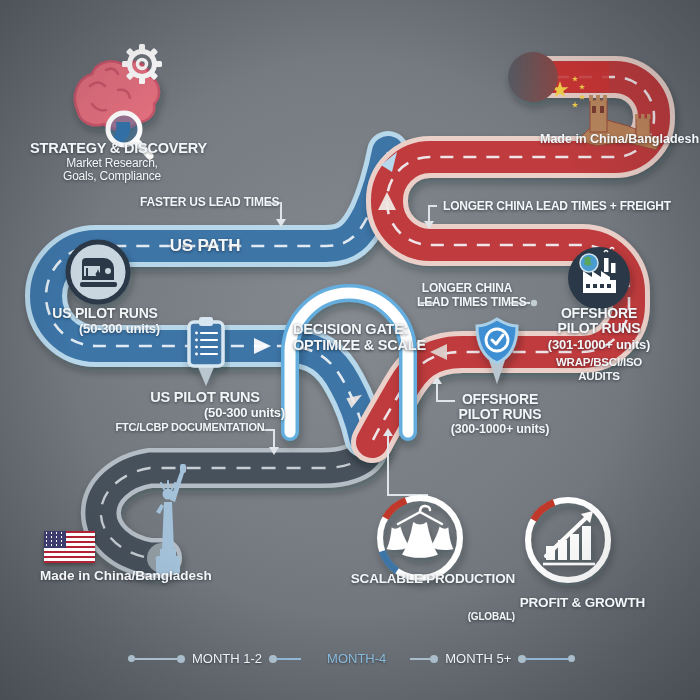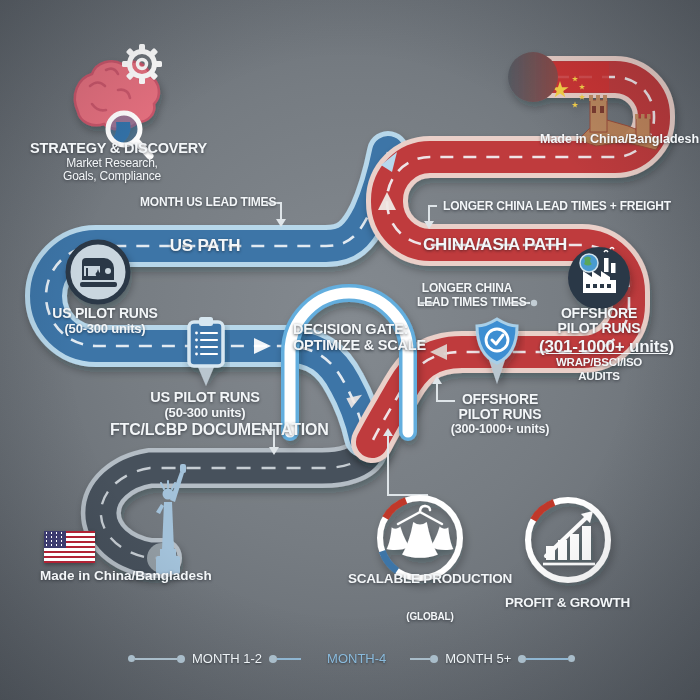--- a/index.html
+++ b/index.html
@@ -6,22 +6,22 @@
   #stage{
     position:relative;width:700px;height:700px;overflow:hidden;
     background:radial-gradient(circle at 50% 45%, #848a90 0%, #767c82 45%, #5e646b 100%);
     font-family:"Liberation Sans", sans-serif;
   }
   #roadsvg{position:absolute;left:0;top:0;}
   .vignette{position:absolute;inset:0;pointer-events:none;
     background:radial-gradient(circle at 50% 48%, rgba(0,0,0,0) 55%, rgba(10,14,20,.25) 100%);}
   .lbl{position:absolute;color:#f3f6f8;font-weight:700;text-align:center;
        text-shadow:0 1px 3px rgba(12,17,24,.55);line-height:1.06;white-space:nowrap;letter-spacing:-.2px;}
-  .s17{font-size:17px;} .s14{font-size:14px;} .s13{font-size:13px;}
-  .s12{font-size:12px;} .s11{font-size:16px;}
+  .s17{font-size:17px;} .s14{font-size:14px;} .s13{font-size:13px;text-align:right;}
+  .s12{font-size:12px;} .s11{font-size:11px;}
   .blue{color:#8abbdd;}
   .made{font-weight:700;font-size:12.5px;letter-spacing:0;}
   
   .timeline{position:absolute;left:128px;top:651px;display:flex;align-items:center;color:#eef3f6;
             font-size:13px;font-weight:400;text-shadow:0 1px 2px rgba(12,17,24,.5);}
   .tl-dot{width:7px;height:7px;border-radius:50%;background:#a9bdca;flex:0 0 auto;}
   .tl-line{height:2px;background:#a9bdca;flex:0 0 auto;}
   .tl-gap{width:7px;flex:0 0 auto;}
   
   .usflag{position:absolute;left:44px;top:531px;width:51px;height:32px;
@@ -266,42 +266,41 @@
     <polygon points="593,511 590,523 581,514" fill="#ffffff"></polygon>
   </g>
 </svg>
 
 <div class="vignette"></div>
 
 <div class="lbl s14" style="left:30px;top:141px;width:160px;font-size:14.5px;">STRATEGY &amp; DISCOVERY</div>
 <div class="lbl s12" style="left:32px;top:157px;width:160px;font-weight:400;">Market Research,</div>
 <div class="lbl s12" style="left:32px;top:170px;width:160px;font-weight:400;">Goals, Compliance</div>
 
-<div class="lbl s12" style="left:140px;top:196px;">MONTH US LEAD TIMES</div>
+<div class="lbl s12" style="left:140px;top:196px;">FASTER US LEAD TIMES</div>
 <div class="lbl s12" style="left:443px;top:200px;">LONGER CHINA LEAD TIMES + FREIGHT</div>
 
 <div class="lbl s17" style="left:150px;top:237px;width:110px;">US PATH</div>
-<div class="lbl s17" style="left:415px;top:236px;width:160px;">CHINA/ASIA PATH</div>
 
 <div class="lbl s14" style="left:50px;top:306px;width:110px;">US PILOT RUNS</div>
 <div class="lbl s13" style="left:50px;top:322px;width:110px;">(50-300 units)</div>
 
 <div class="lbl s14" style="left:125px;top:390px;width:160px;font-size:14.5px;">US PILOT RUNS</div>
 <div class="lbl s13" style="left:125px;top:406px;width:160px;">(50-300 units)</div>
 <div class="lbl s11" style="left:110px;top:422px;width:160px;">FTC/LCBP DOCUMENTATION</div>
 
 <div class="lbl s14" style="left:293px;top:322px;width:114px;font-size:14.5px;text-shadow:0 1px 3px rgba(12,17,24,.7);">DECISION GATE:</div>
 <div class="lbl s14" style="left:293px;top:338px;width:114px;font-size:14.5px;text-shadow:0 1px 3px rgba(12,17,24,.7);">OPTIMIZE &amp; SCALE</div>
 
 <div class="lbl s12" style="left:417px;top:282px;width:100px;">LONGER CHINA</div>
 <div class="lbl s12" style="left:417px;top:296px;width:100px;">LEAD TIMES TIMES</div>
 
 <div class="lbl s14" style="left:539px;top:306px;width:120px;">OFFSHORE</div>
 <div class="lbl s14" style="left:539px;top:321px;width:120px;">PILOT RUNS</div>
-<div class="lbl s12" style="left:539px;top:338px;width:120px;font-size:17px;text-decoration:underline;">(301-1000+ units)</div>
+<div class="lbl s12" style="left:539px;top:338px;width:120px;font-size:13px;">(301-1000+ units)</div>
 <div class="lbl s11" style="left:539px;top:356px;width:120px;font-size:11.5px;">WRAP/BSCI/ISO</div>
 <div class="lbl s11" style="left:539px;top:370px;width:120px;font-size:11.5px;">AUDITS</div>
 
 <div class="lbl s14" style="left:430px;top:392px;width:140px;">OFFSHORE</div>
 <div class="lbl s14" style="left:430px;top:407px;width:140px;">PILOT RUNS</div>
 <div class="lbl s12" style="left:430px;top:423px;width:140px;font-size:12.5px;">(300-1000+ units)</div>
 
 <div class="lbl made" style="left:540px;top:133px;width:135px;">Made in China/Bangladesh</div>
 <div class="lbl made" style="left:40px;top:569px;width:145px;font-size:13.5px;text-align:left;">Made in China/Bangladesh</div>
 

